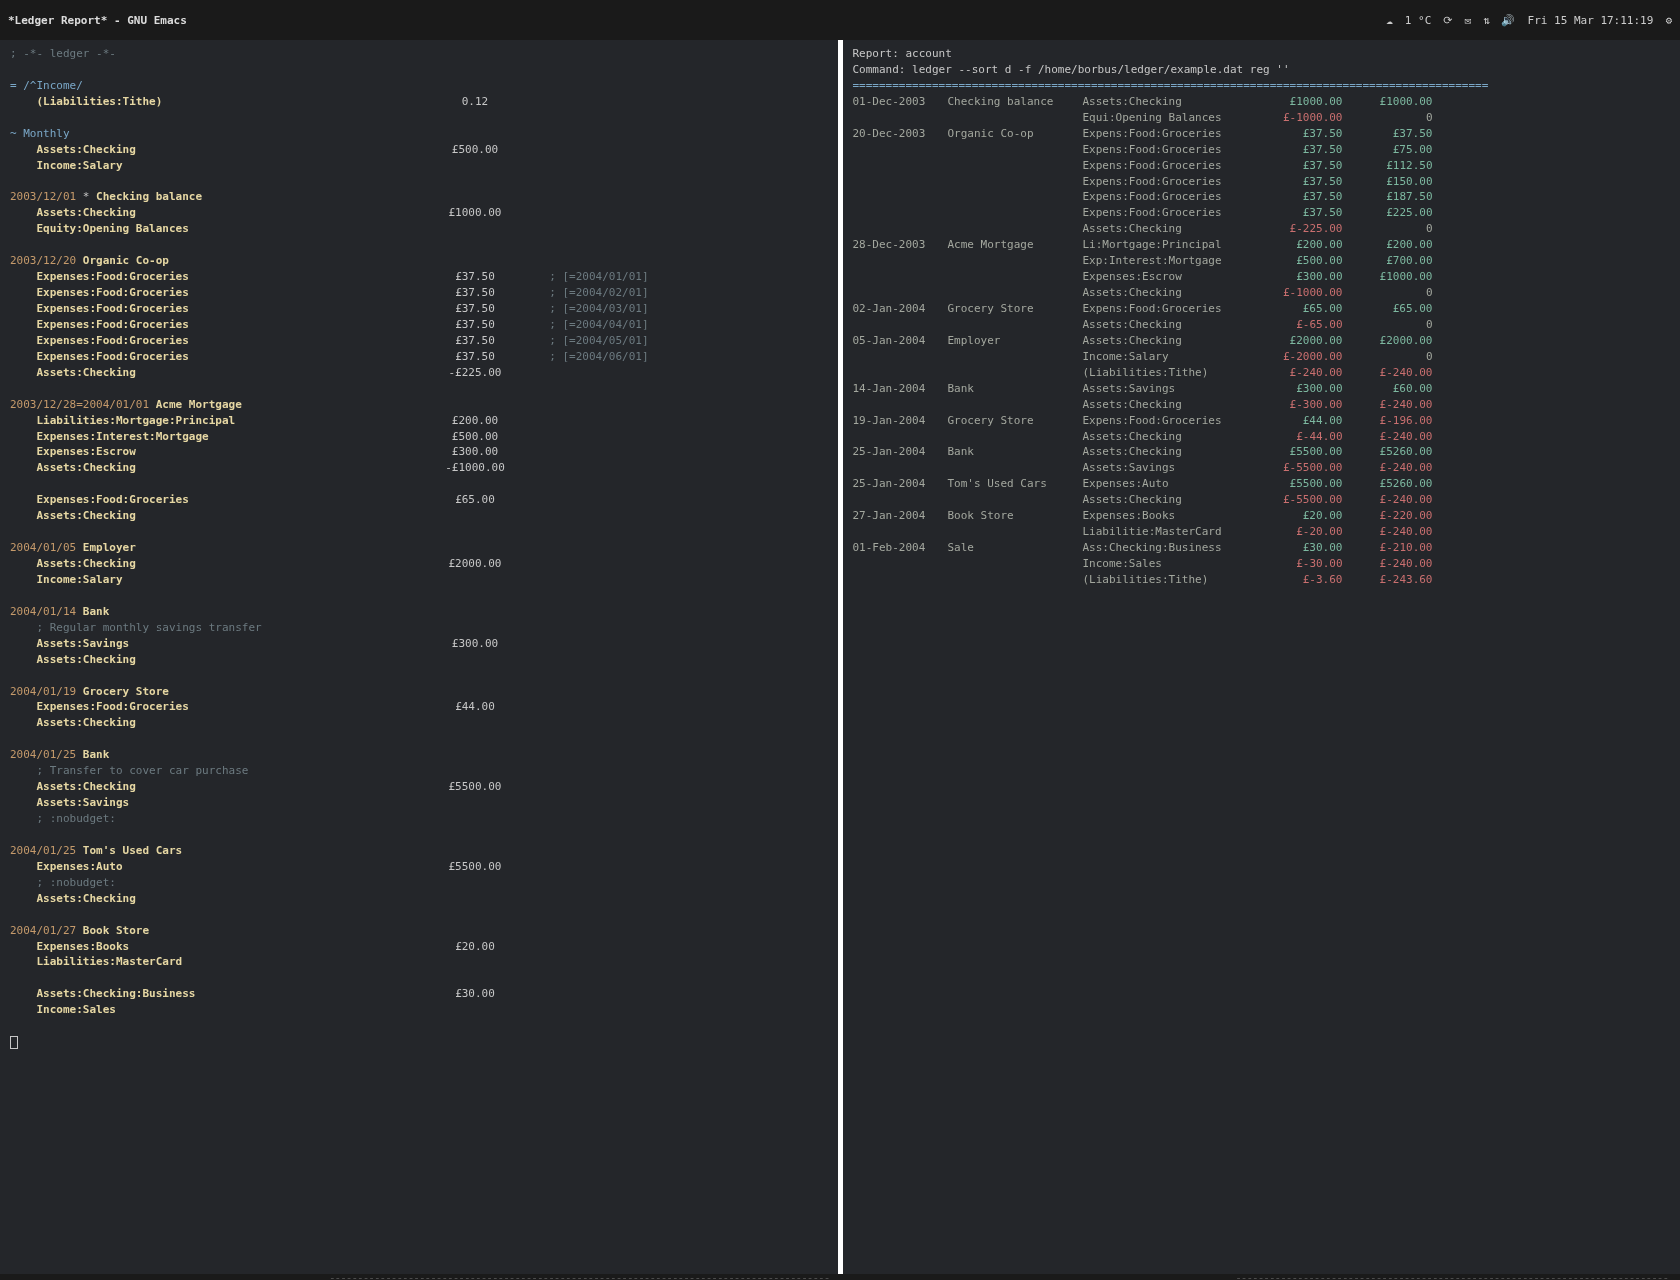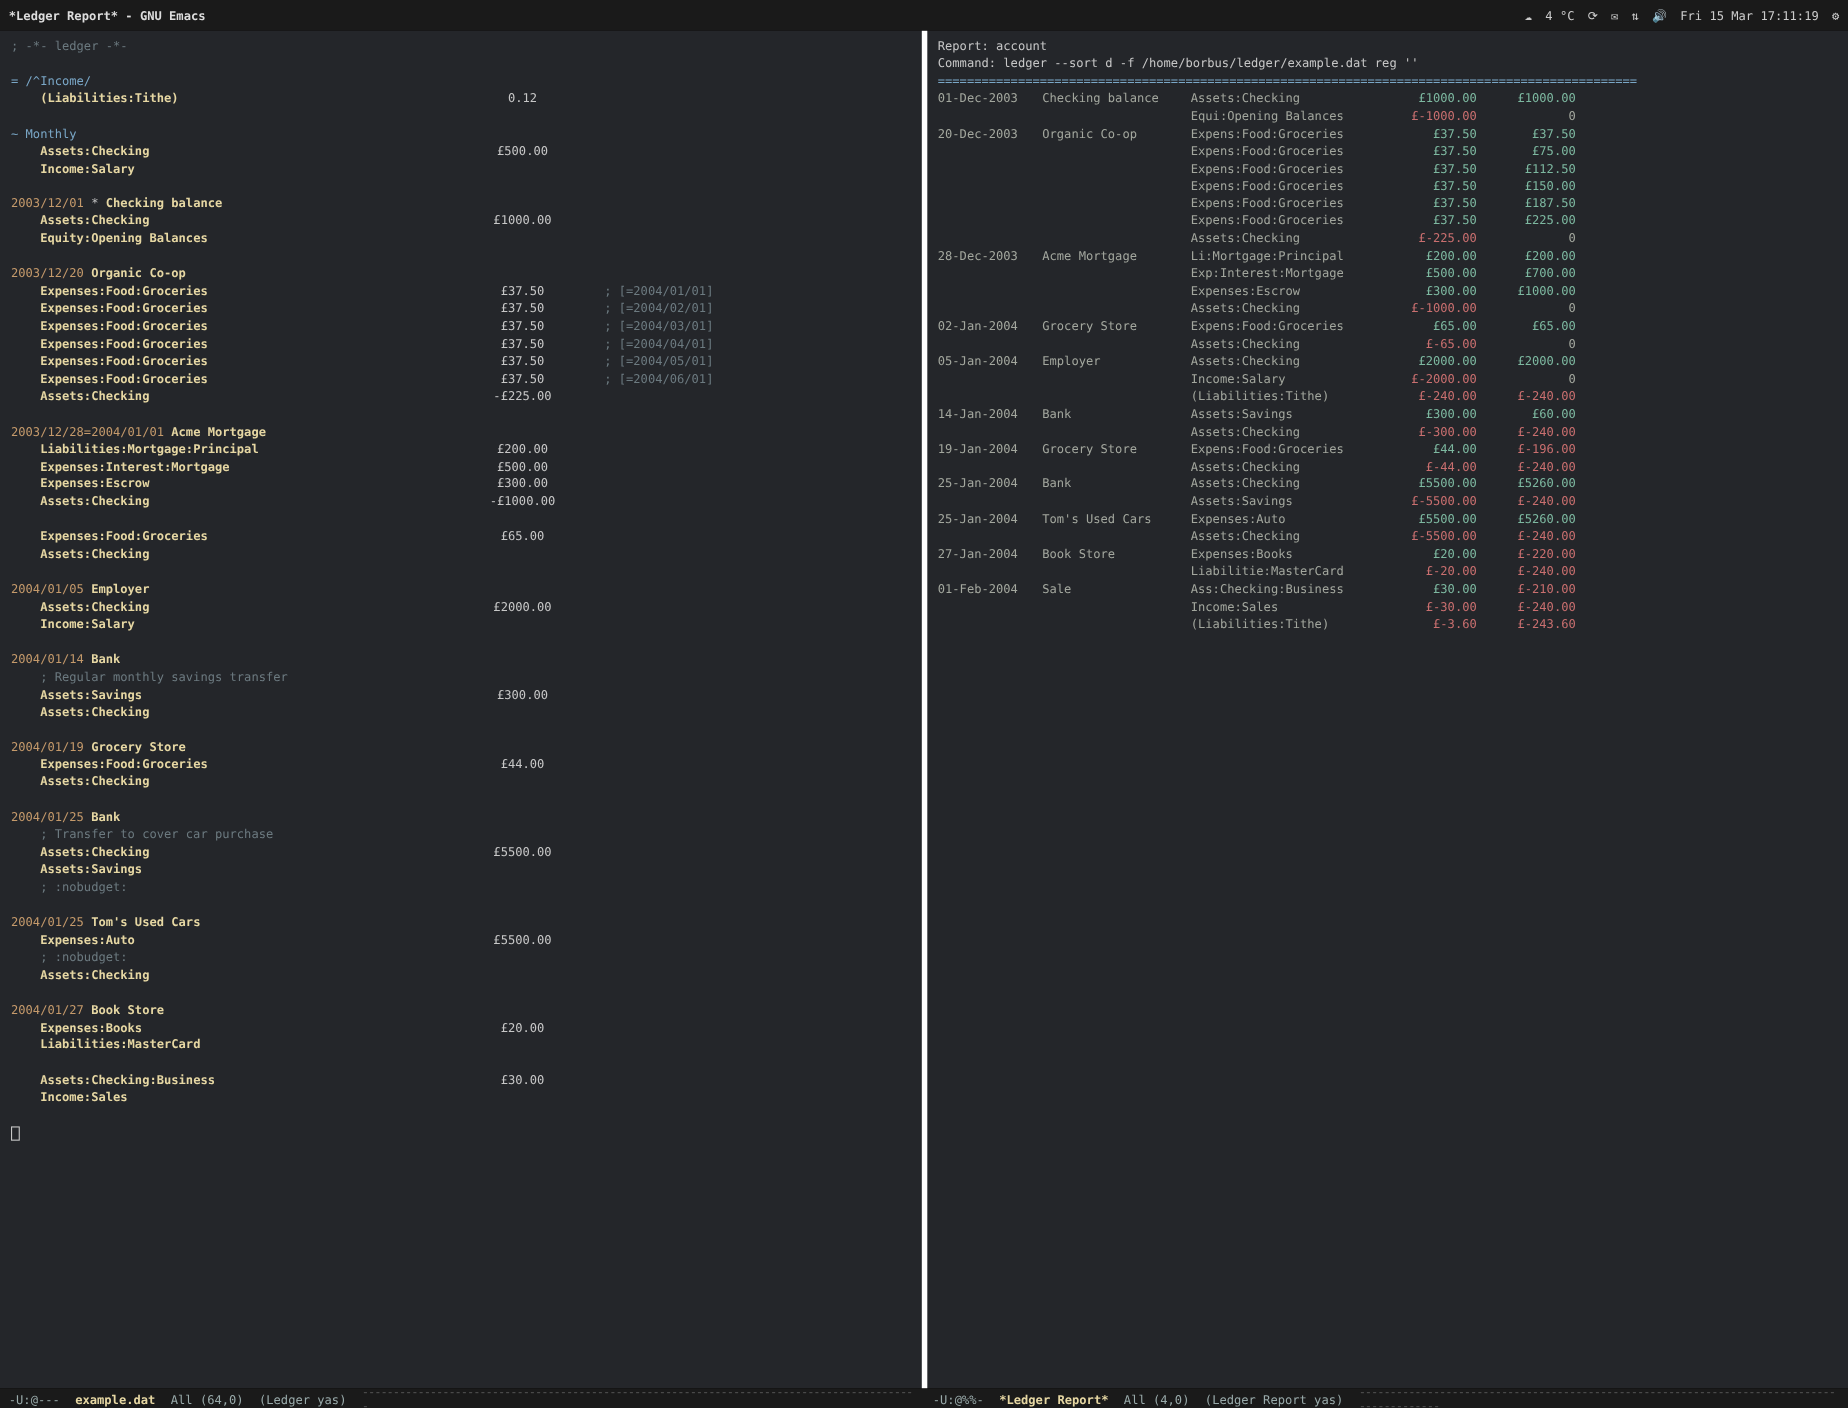--- a/index.html
+++ b/index.html
@@ -6,21 +6,21 @@
   body {
     font-family: "DejaVu Sans Mono", "Menlo", "Consolas", monospace;
     font-size: 11px;
     background: #000;
     color: #c7c7c7;
     width: 1680px;
     height: 1280px;
     overflow: hidden;
   }
   .topbar {
-    height: 28px;
+    height: 40px;
     background: #1a1a1a;
     display: flex;
     align-items: center;
     padding: 0 8px;
     color: #ddd;
   }
   .topbar-title { flex: 1; font-weight: bold; }
   .topbar-right { display: flex; gap: 12px; align-items: center; }
   .topbar-right span { color: #ccc; }
   .workspace {
@@ -82,21 +82,21 @@
   .rep-pos { color: #7db8a0; }
   .rep-neg { color: #c96f6f; }
 </style>
 </head>
 <body>
 
 <div class="topbar">
   <span class="topbar-title">*Ledger Report* - GNU Emacs</span>
   <div class="topbar-right">
     <span>☁</span>
-    <span>4 °C</span>
+    <span>1 °C</span>
     <span>⟳</span>
     <span>✉</span>
     <span>⇅</span>
     <span>🔊</span>
     <span>Fri 15 Mar 17:11:19</span>
     <span>⚙</span>
   </div>
 </div>
 
 <div class="workspace">

